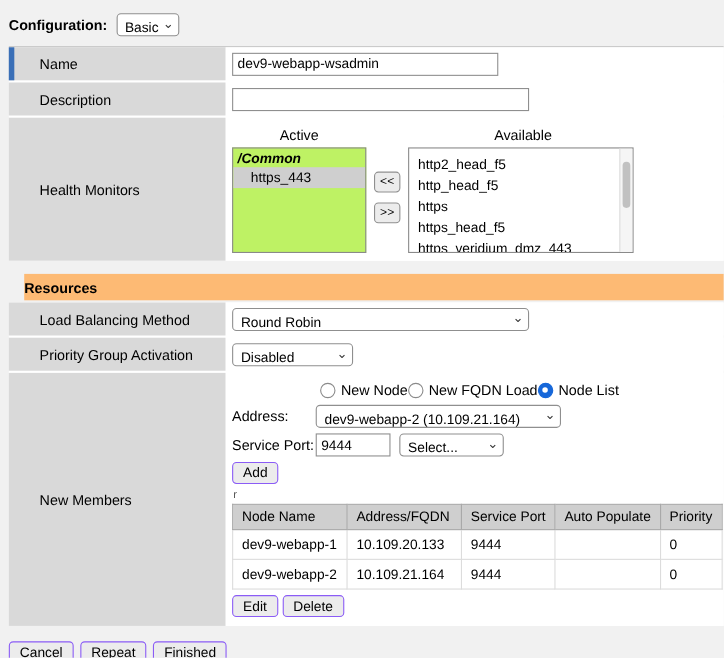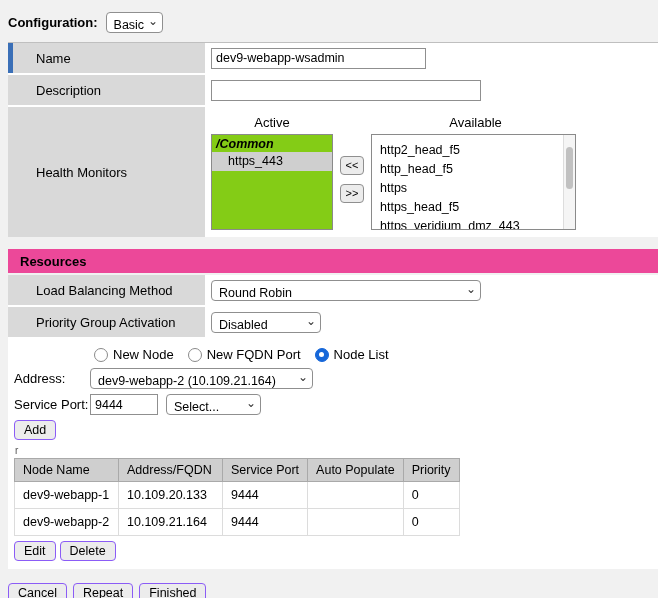--- a/index.html
+++ b/index.html
@@ -40,46 +40,46 @@
   }
   .content-cell { flex:1; background:#fff; display:flex; align-items:center; padding-left:6px; }
 
   
   .hm-content { display:block; padding:8px 0 26px 6px; }
   .hm-heads { display:flex; margin-bottom:4px; }
   .hm-head-active { width:122px; text-align:center; }
   .hm-head-avail { width:205px; margin-left:40px; text-align:center; }
   .hm-body { display:flex; align-items:flex-start; }
   .listbox { border:1px solid #8a8a8a; height:96px; overflow:hidden; position:relative; font-size:12.5px; }
-  .active-box { width:122px; background:#84cc16; }
+  .active-box { width:122px; background:#bef264; }
   .avail-box { width:205px; background:#fff; }
   .group { font-weight:bold; font-style:italic; padding:2px 0 1px 4px; }
   .lb-item { padding:1px 0 1px 16px; line-height:17px; }
   .avail-box .lb-item { padding-left:8px; }
   .lb-item.sel { background:#cfcfcf; }
   .clip { height:6px; overflow:hidden; }
   .mv-col { display:flex; flex-direction:column; gap:9px; margin:22px 7px 0 7px; }
   .mv {
     width:24px; height:19px; font-size:11px; line-height:1;
     background:#ececec; border:1px solid #8f8f8f; border-radius:4px;
     font-family:"Liberation Sans", sans-serif;
   }
   .vscroll { position:absolute; top:0; right:0; bottom:0; width:12px; background:#f5f5f5; border-left:1px solid #ddd; }
   .vthumb { position:absolute; top:12px; left:2px; width:7px; height:42px; background:#c1c1c1; border-radius:4px; }
 
   .gap { height:12px; }
   .section-head {
-    margin-left:8px; background:#ec4899; height:24px;
-    display:flex; align-items:center; padding-left:12px; font-weight:bold;
+    margin-left:22px; background:#fdba74; height:24px;
+    display:flex; align-items:center; font-weight:bold;
     margin-bottom:2px;
   }
 
   
   .nm-content { display:block; padding:6px 0 8px 6px; }
-  .radio-row { display:flex; align-items:center; gap:14px; margin:2px 0 6px 80px; }
+  .radio-row { display:flex; align-items:center; margin:2px 0 6px 80px; }
   .radio-opt { display:flex; align-items:center; gap:5px; }
   .radio {
     width:14px; height:14px; border-radius:50%; border:1px solid #8a8a8a; background:#fff;
     display:inline-flex; align-items:center; justify-content:center;
   }
   .radio.on { background:#1667d9; border-color:#1667d9; }
   .radio.on::after { content:""; width:5px; height:5px; border-radius:50%; background:#fff; }
   .nm-line { display:flex; align-items:center; margin-bottom:5px; }
   .nm-lab { width:76px; flex:0 0 76px; }
   .btn {
@@ -111,21 +111,21 @@
     <span class="chev">⌄</span>
   </div>
 </div>
 
 <div class="tablewrap general">
   <div class="row" style="height:30px">
     <div class="label-cell accent">
       <span>Name</span>
     </div>
     <div class="content-cell">
-      <input class="txt" style="width: 215px;" value="dev9-webapp-wsadmin">
+      <input class="txt" style="width: 242px;" value="dev9-webapp-wsadmin">
     </div>
   </div>
   <div class="row" style="height:30px">
     <div class="label-cell">
       <span>Description</span>
     </div>
     <div class="content-cell">
       <input class="txt" style="width: 270px;" value="">
     </div>
   </div>
@@ -184,29 +184,32 @@
       <span>Priority Group Activation</span>
     </div>
     <div class="content-cell">
       <div class="select" style="width:110px">
         <span>Disabled</span>
         <span class="chev">⌄</span>
       </div>
     </div>
   </div>
   <div class="row" style="min-height:212px">
+    <div class="label-cell">
+      <span>New Members</span>
+    </div>
     <div class="content-cell nm-content">
       <div class="radio-row">
         <label class="radio-opt">
           <span class="radio"></span>
           <span>New Node</span>
         </label>
         <label class="radio-opt">
           <span class="radio"></span>
-          <span>New FQDN Port</span>
+          <span>New FQDN Load</span>
         </label>
         <label class="radio-opt">
           <span class="radio on"></span>
           <span>Node List</span>
         </label>
       </div>
       <div class="nm-line">
         <span class="nm-lab">Address:</span>
         <div class="select" style="width:223px">
           <span>dev9-webapp-2 (10.109.21.164)</span>

